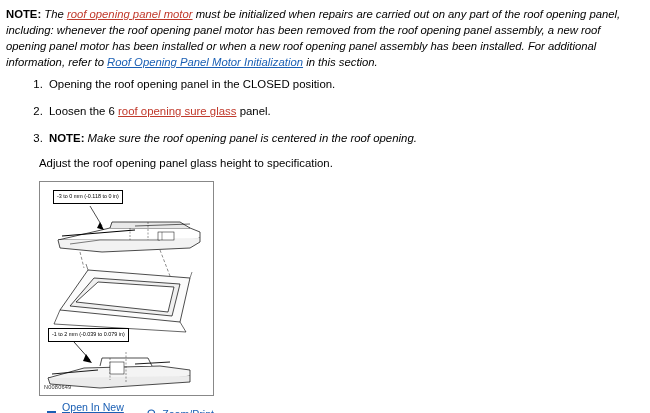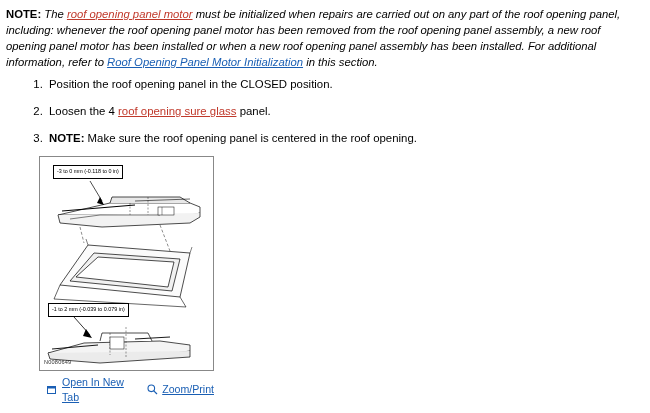--- a/index.html
+++ b/index.html
@@ -55,20 +55,21 @@
     font-size: 11.4px;
     padding-left: 3px;
   }
   ol.steps > li.tight {
     margin-bottom: 8px;
   }
   .note-inline-label {
     font-weight: bold;
   }
   .note-inline-text {
+    font-style: italic;
   }
   .sub-para {
     margin: 9px 0 0 -10px;
     font-size: 11.4px;
   }
   .figure-wrap {
     margin: 9px 0 0 -10px;
     width: 175px;
   }
   .figure {
@@ -128,29 +129,30 @@
 
 <div class="page">
 
   <div class="note-block">
     <span class="note-label">NOTE:</span>
     <span class="note-text"><span>The </span><span class="link-red">roof opening panel motor</span><span> must be initialized when repairs are carried out on any part of the roof opening panel, including: whenever the roof opening panel motor has been removed from the roof opening panel assembly, a new roof opening panel motor has been installed or when a new roof opening panel assembly has been installed. For additional information, refer to </span><span class="link">Roof Opening Panel Motor Initialization</span><span> in this section.</span></span>
   </div>
 
   <ol class="steps">
     <li>
-      <span>Position the roof opening panel in the CLOSED position.</span>
+      <span>Opening the roof opening panel in the CLOSED position.</span>
     </li>
     <li>
-      <span>Loosen the 4 </span><span class="link-red">roof opening sure glass</span><span> panel.</span>
+      <span>Loosen the 6 </span><span class="link-red">roof opening sure glass</span><span> panel.</span>
     </li>
     <li class="tight">
       <span class="note-inline-label">NOTE:</span>
       <span class="note-inline-text">Make sure the roof opening panel is centered in the roof opening.</span>
 
+      <div class="sub-para">Adjust the roof opening panel glass height to specification.</div>
 
       <div class="figure-wrap">
         <div class="figure">
           <svg width="173" height="213" viewBox="0 0 173 213">
 
             <g stroke="#000" fill="none" stroke-width="0.7">
 
               <path d="M18 58 L70 46 L150 46 L160 50 L160 56 L150 58 Z" fill="#ffffff"></path>
               <path d="M18 58 L20 66 L62 70 L150 66 L160 60 L160 56" fill="#f2f2f2"></path>
               <path d="M70 46 L72 40 L140 40 L150 46" fill="#e8e8e8"></path>

